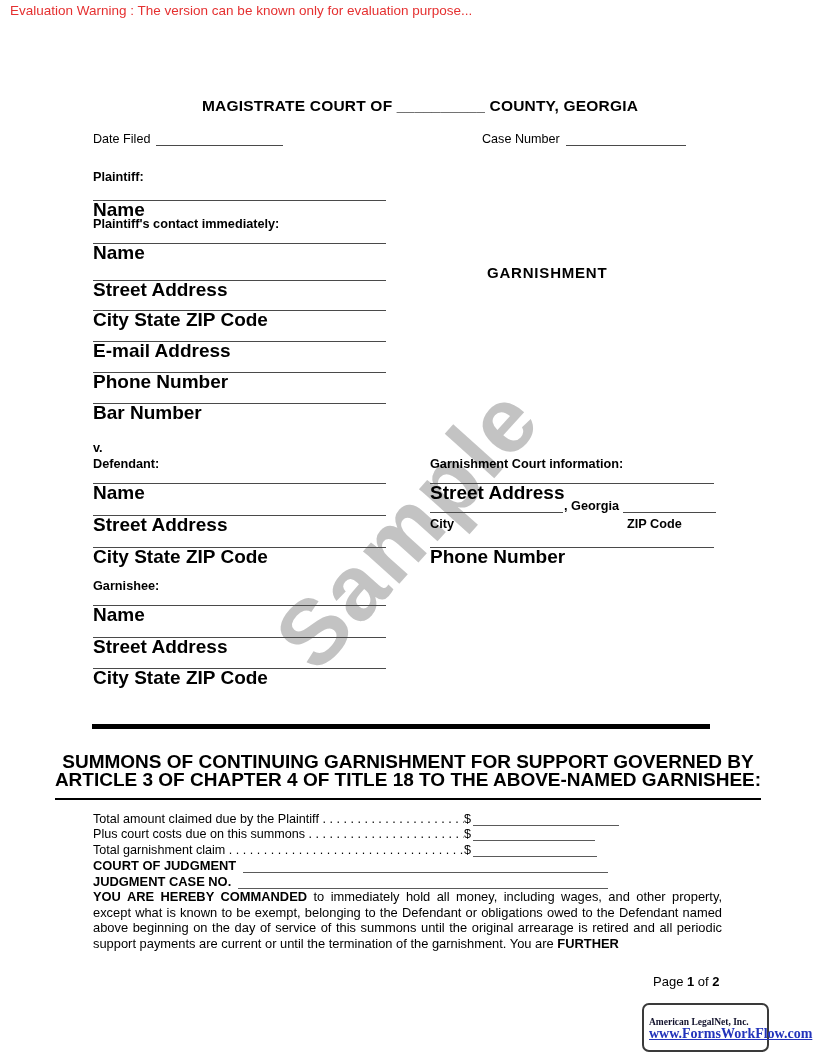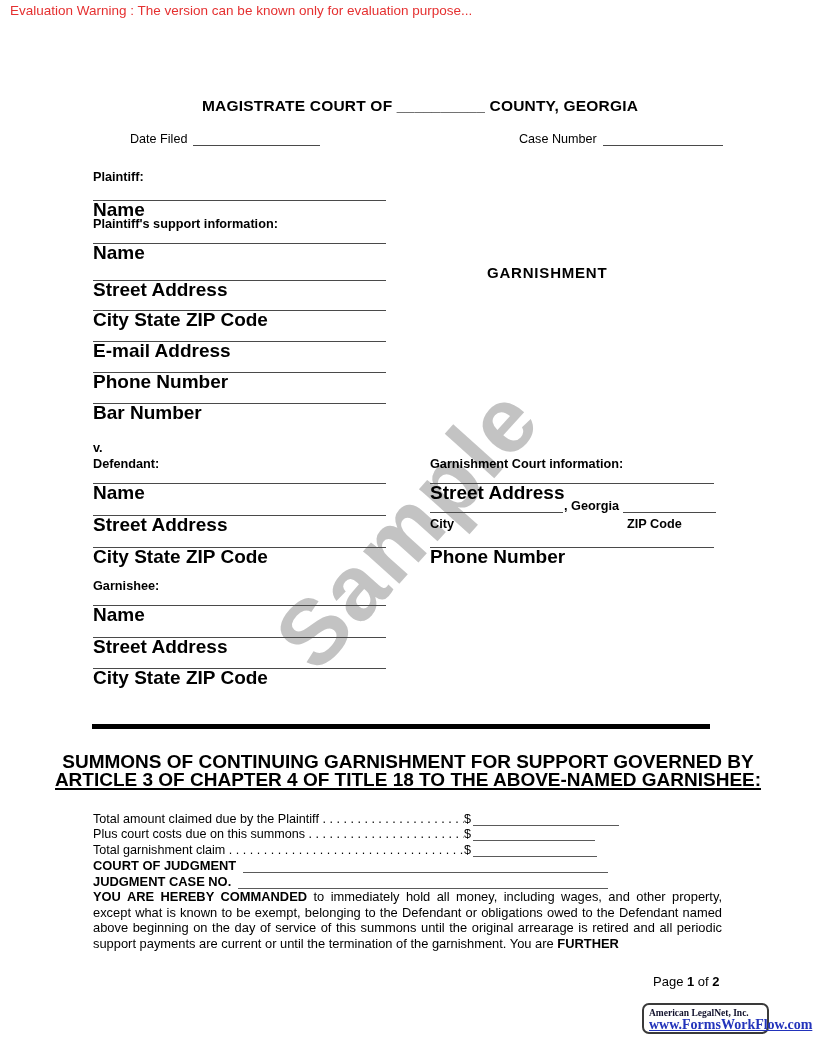--- a/index.html
+++ b/index.html
@@ -17,51 +17,51 @@
     position:absolute; left:407px; top:528px;
     transform:translate(-50%,-50%) rotate(-48deg);
     font-size:92px; font-weight:bold; color:#b0b0b0; opacity:.75;
     letter-spacing:2px; z-index:0; white-space:nowrap;
   }
   .doc-title {
     position:absolute; top:97px; left:0; width:100%; text-align:center;
     font-weight:bold; font-size:15.5px; letter-spacing:.2px;padding-left:24px;
   }
   .inline-row { position:absolute; display:flex; align-items:flex-end; height:15px; }
-  .inline-row .txt { font-size:12.6px; line-height:14px;margin-left:37px; }
+  .inline-row .txt { font-size:12.6px; line-height:14px; }
   .rule-span { border-bottom:1.5px solid #4a4a4a; height:13px; display:inline-block; }
   .sec-label { position:absolute; font-size:12.7px; font-weight:bold; }
   .field { position:absolute; z-index:1; }
   .field .rule { border-top:1.5px solid #4a4a4a; width:100%; }
   .field .lbl { font-weight:bold; font-size:19px; padding-top:2px; line-height:13px; }
   .fl { left:93px; width:293px; }
   .fr { left:430px; width:284px; }
   .garn-title {
     position:absolute; top:264px; left:487px;
     font-weight:bold; font-size:15px; letter-spacing:.8px;
   }
   .divider { position:absolute; top:724px; left:92px; width:618px; height:5px; background:#000; }
   .sum-head {
     position:absolute; top:753px; left:0; width:100%; text-align:center;
     font-weight:bold; font-size:19px; line-height:17.5px;
   }
-  .sum-head .u { display:inline-block; border-bottom:2px solid #000; padding-bottom:0px; }
+  .sum-head .u { display:inline-block; border-bottom:2px solid #000; padding-bottom:10px; }
   .money-row { position:absolute; left:93px; display:flex; align-items:flex-end; height:15px; }
   .money-ld { display:inline-block; width:371px; white-space:nowrap; overflow:hidden; font-size:12.6px; line-height:14px; }
   .money-rule { border-bottom:1.5px solid #5a5a5a; height:12px; display:inline-block; margin-left:2px; }
   .judg-row { position:absolute; left:93px; width:515px; display:flex; align-items:flex-end; height:15px; }
   .judg-row .jl { font-weight:bold; font-size:12.9px; line-height:14px; white-space:nowrap; }
   .judg-row .jr { flex:1; border-bottom:1.5px solid #5a5a5a; height:12px; margin-left:7px; }
   .body-par {
     position:absolute; top:889px; left:93px; width:629px;
     font-size:12.9px; line-height:15.6px; text-align:justify;
   }
   .pagenum { position:absolute; top:974px; left:653px; font-size:13px; }
   .logo {
-    position:absolute; top:1003px; left:642px; width:127px; height:31px;
+    position:absolute; top:1003px; left:642px; width:127px; height:49px;
     border:2px solid #3a3a3a; border-radius:7px; background:#fff;
     display:flex; align-items:center; padding:2px 3px 2px 5px; gap:18px; z-index:2;
   }
   .logo-text { flex:1; }
   .logo-l1 { font-family:"Liberation Serif", serif; font-weight:bold; font-size:9.5px; color:#10102a; line-height:11px; white-space:nowrap; }
   .logo-l2 { font-family:"Liberation Serif", serif; font-weight:bold; font-size:14px; color:#2233bb; text-decoration:underline; line-height:11px; white-space:nowrap; cursor:pointer; }
   .globe {
     width:21px; height:21px; border-radius:50%; flex-shrink:0;
     background:radial-gradient(circle at 38% 35%, #e8f1fa 0%, #9fc0dd 40%, #3c567e 70%, #16213d 100%);
     border:2px solid #0e1830;
@@ -92,21 +92,21 @@
     <span class="rule-span" style="width:120px; margin-left:6px;"></span>
   </div>
 
   <div class="sec-label" style="top:170px; left:93px;">Plaintiff:</div>
 
   <div class="field fl" style="top:200px;">
     <div class="rule"></div>
     <div class="lbl">Name</div>
   </div>
 
-  <div class="sec-label" style="top:217px; left:93px;">Plaintiff's support information:</div>
+  <div class="sec-label" style="top:217px; left:93px;">Plaintiff's contact immediately:</div>
 
   <div class="field fl" style="top:243px;">
     <div class="rule"></div>
     <div class="lbl">Name</div>
   </div>
   <div class="field fl" style="top:280px;">
     <div class="rule"></div>
     <div class="lbl">Street Address</div>
   </div>
   <div class="field fl" style="top:310px;">

